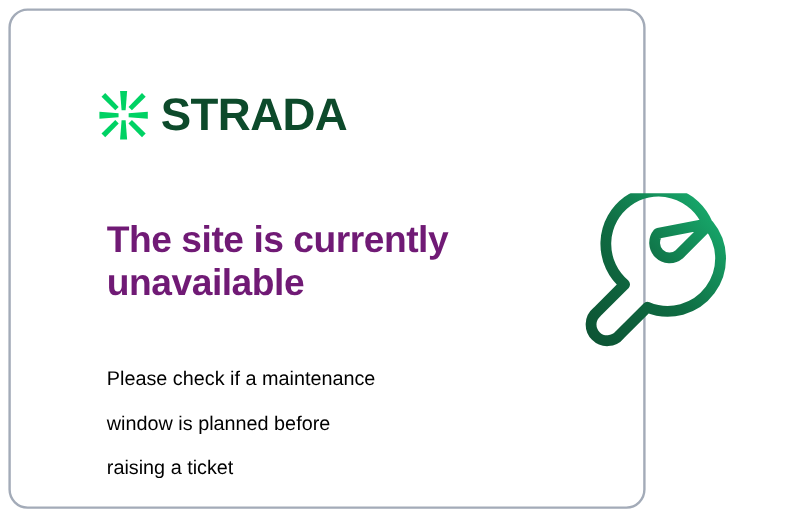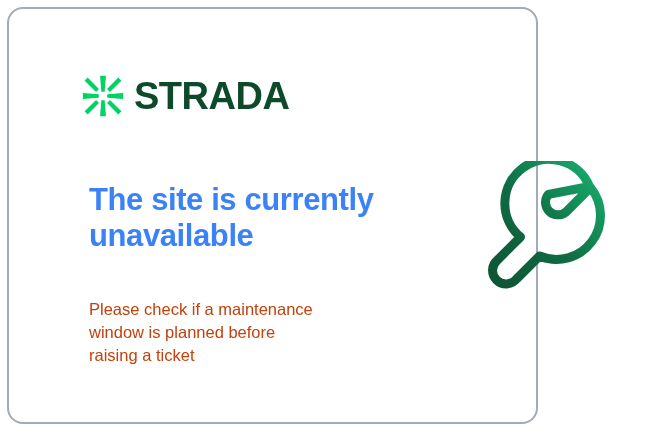--- a/index.html
+++ b/index.html
@@ -62,34 +62,34 @@
   
   .headline {
     position: absolute;
     left: 80px;
     top: 152px;
     width: 330px;
     font-size: 31px;
     font-weight: bold;
     line-height: 1.16;
     letter-spacing: -0.4px;
-    color: #3b82f6;
+    color: #701a75;
     white-space: pre-line;
   }
 
   
   .body-copy {
     position: absolute;
     left: 80px;
     top: 272px;
     width: 320px;
     font-size: 16.5px;
     font-weight: normal;
-    line-height: 23px;
-    color: #c2410c;
+    line-height: 37px;
+    color: #000000;
     white-space: pre-line;
   }
 
   
   .illustration {
     position: absolute;
     left: 452px;
     top: 152px;
     width: 160px;
     height: 160px;

